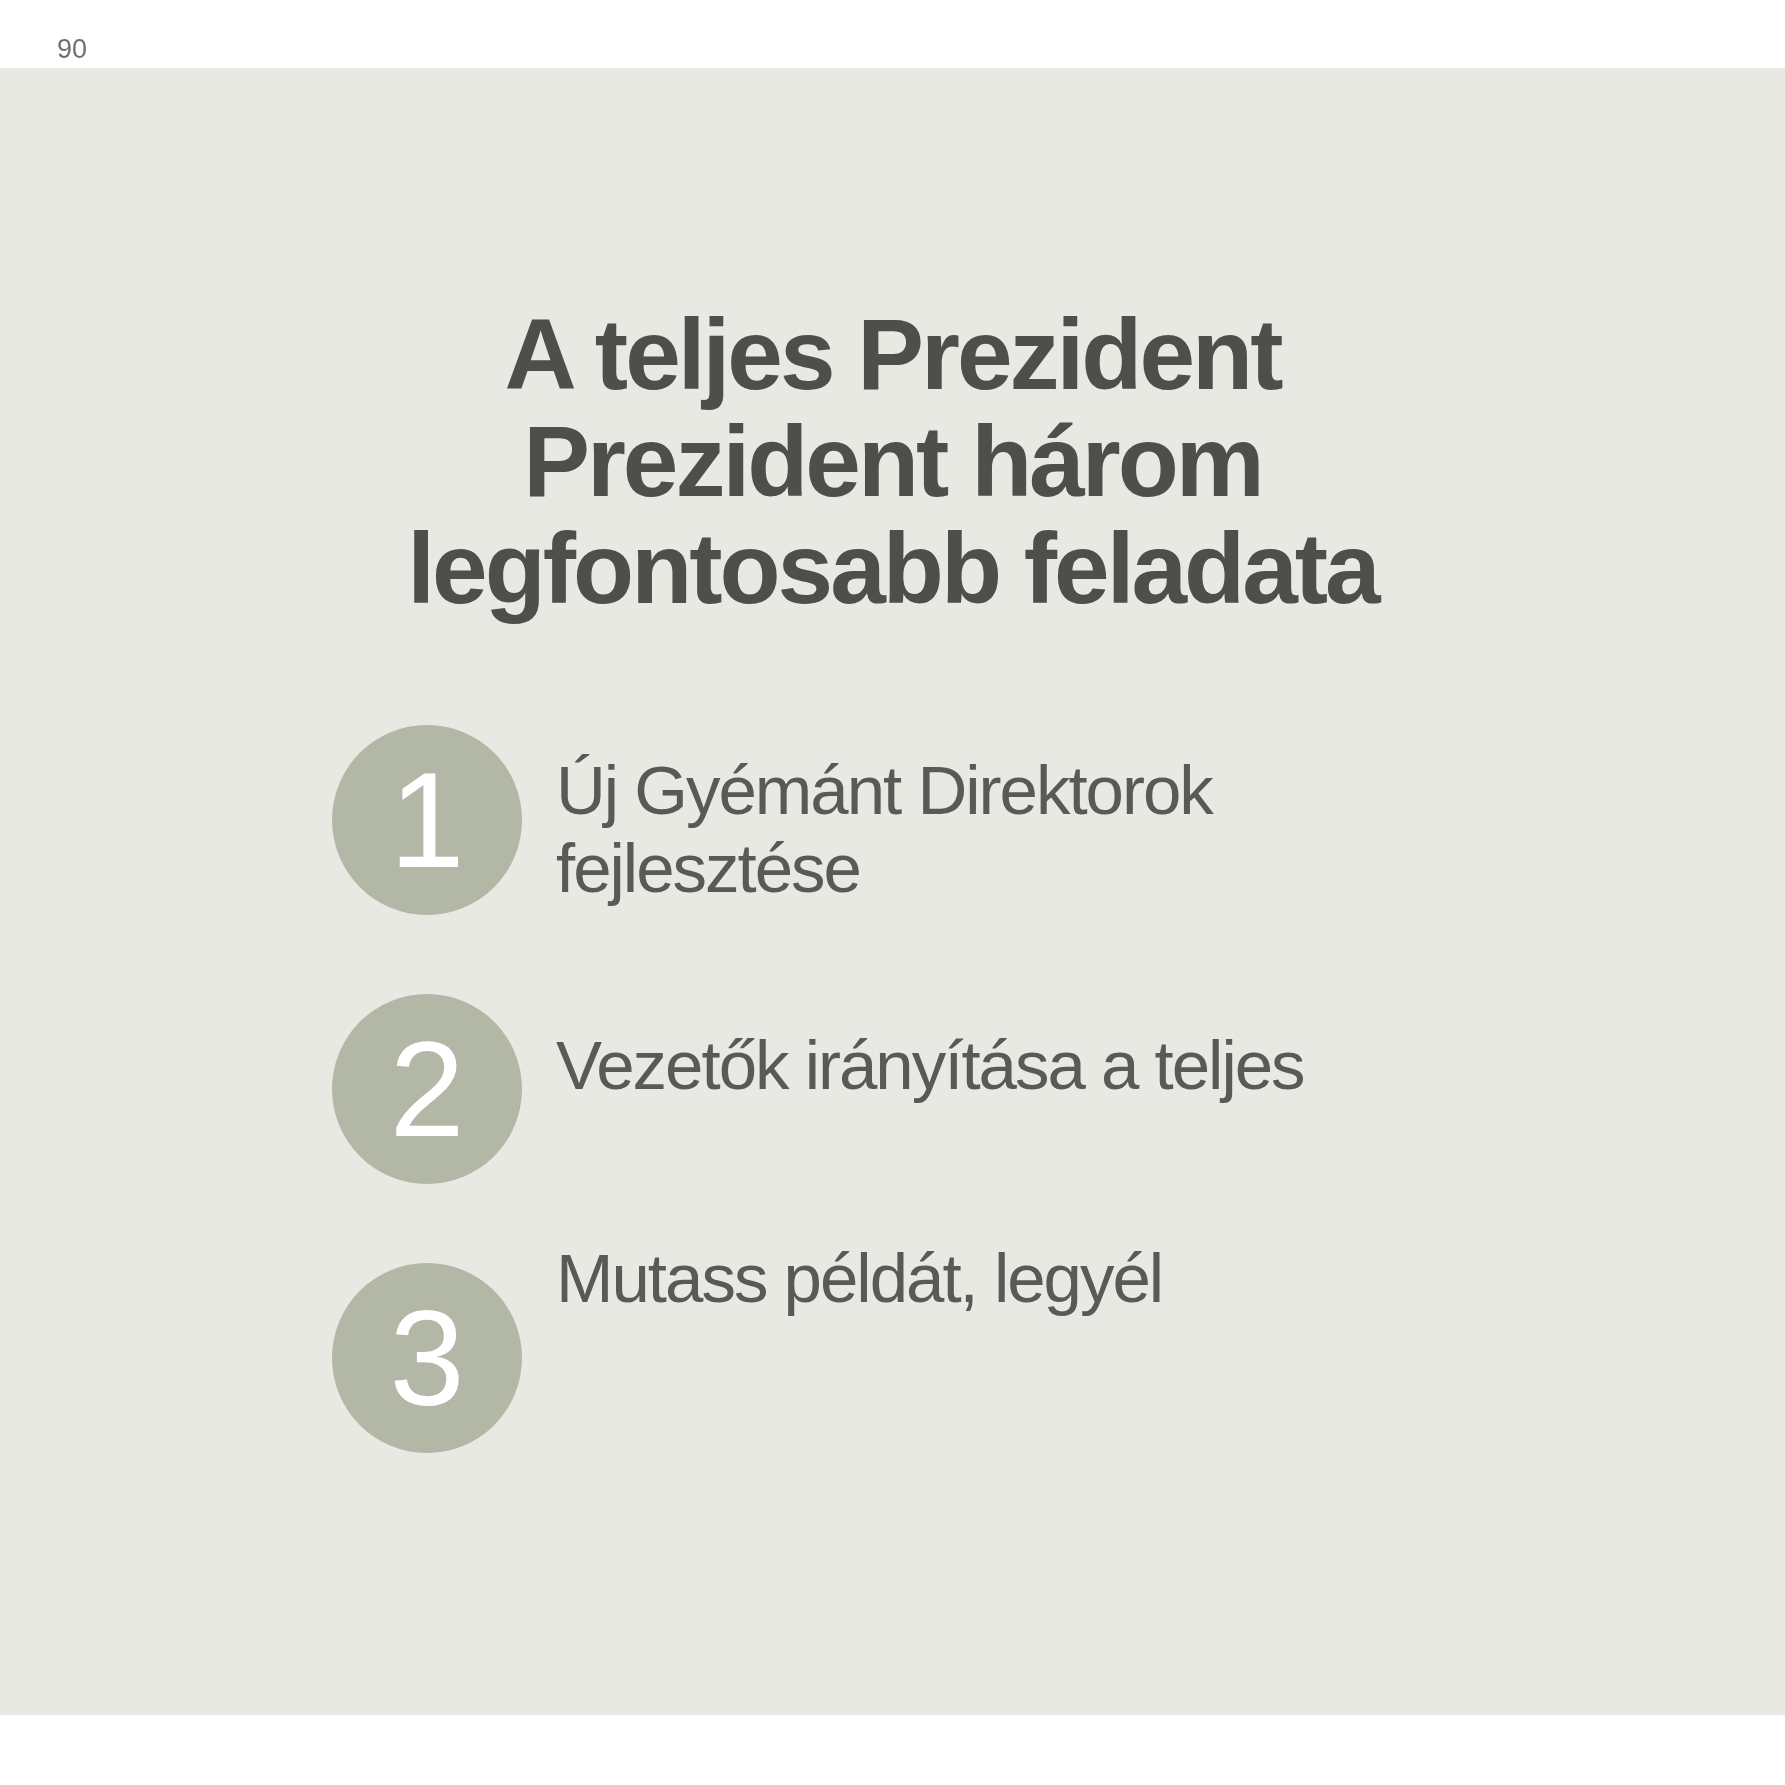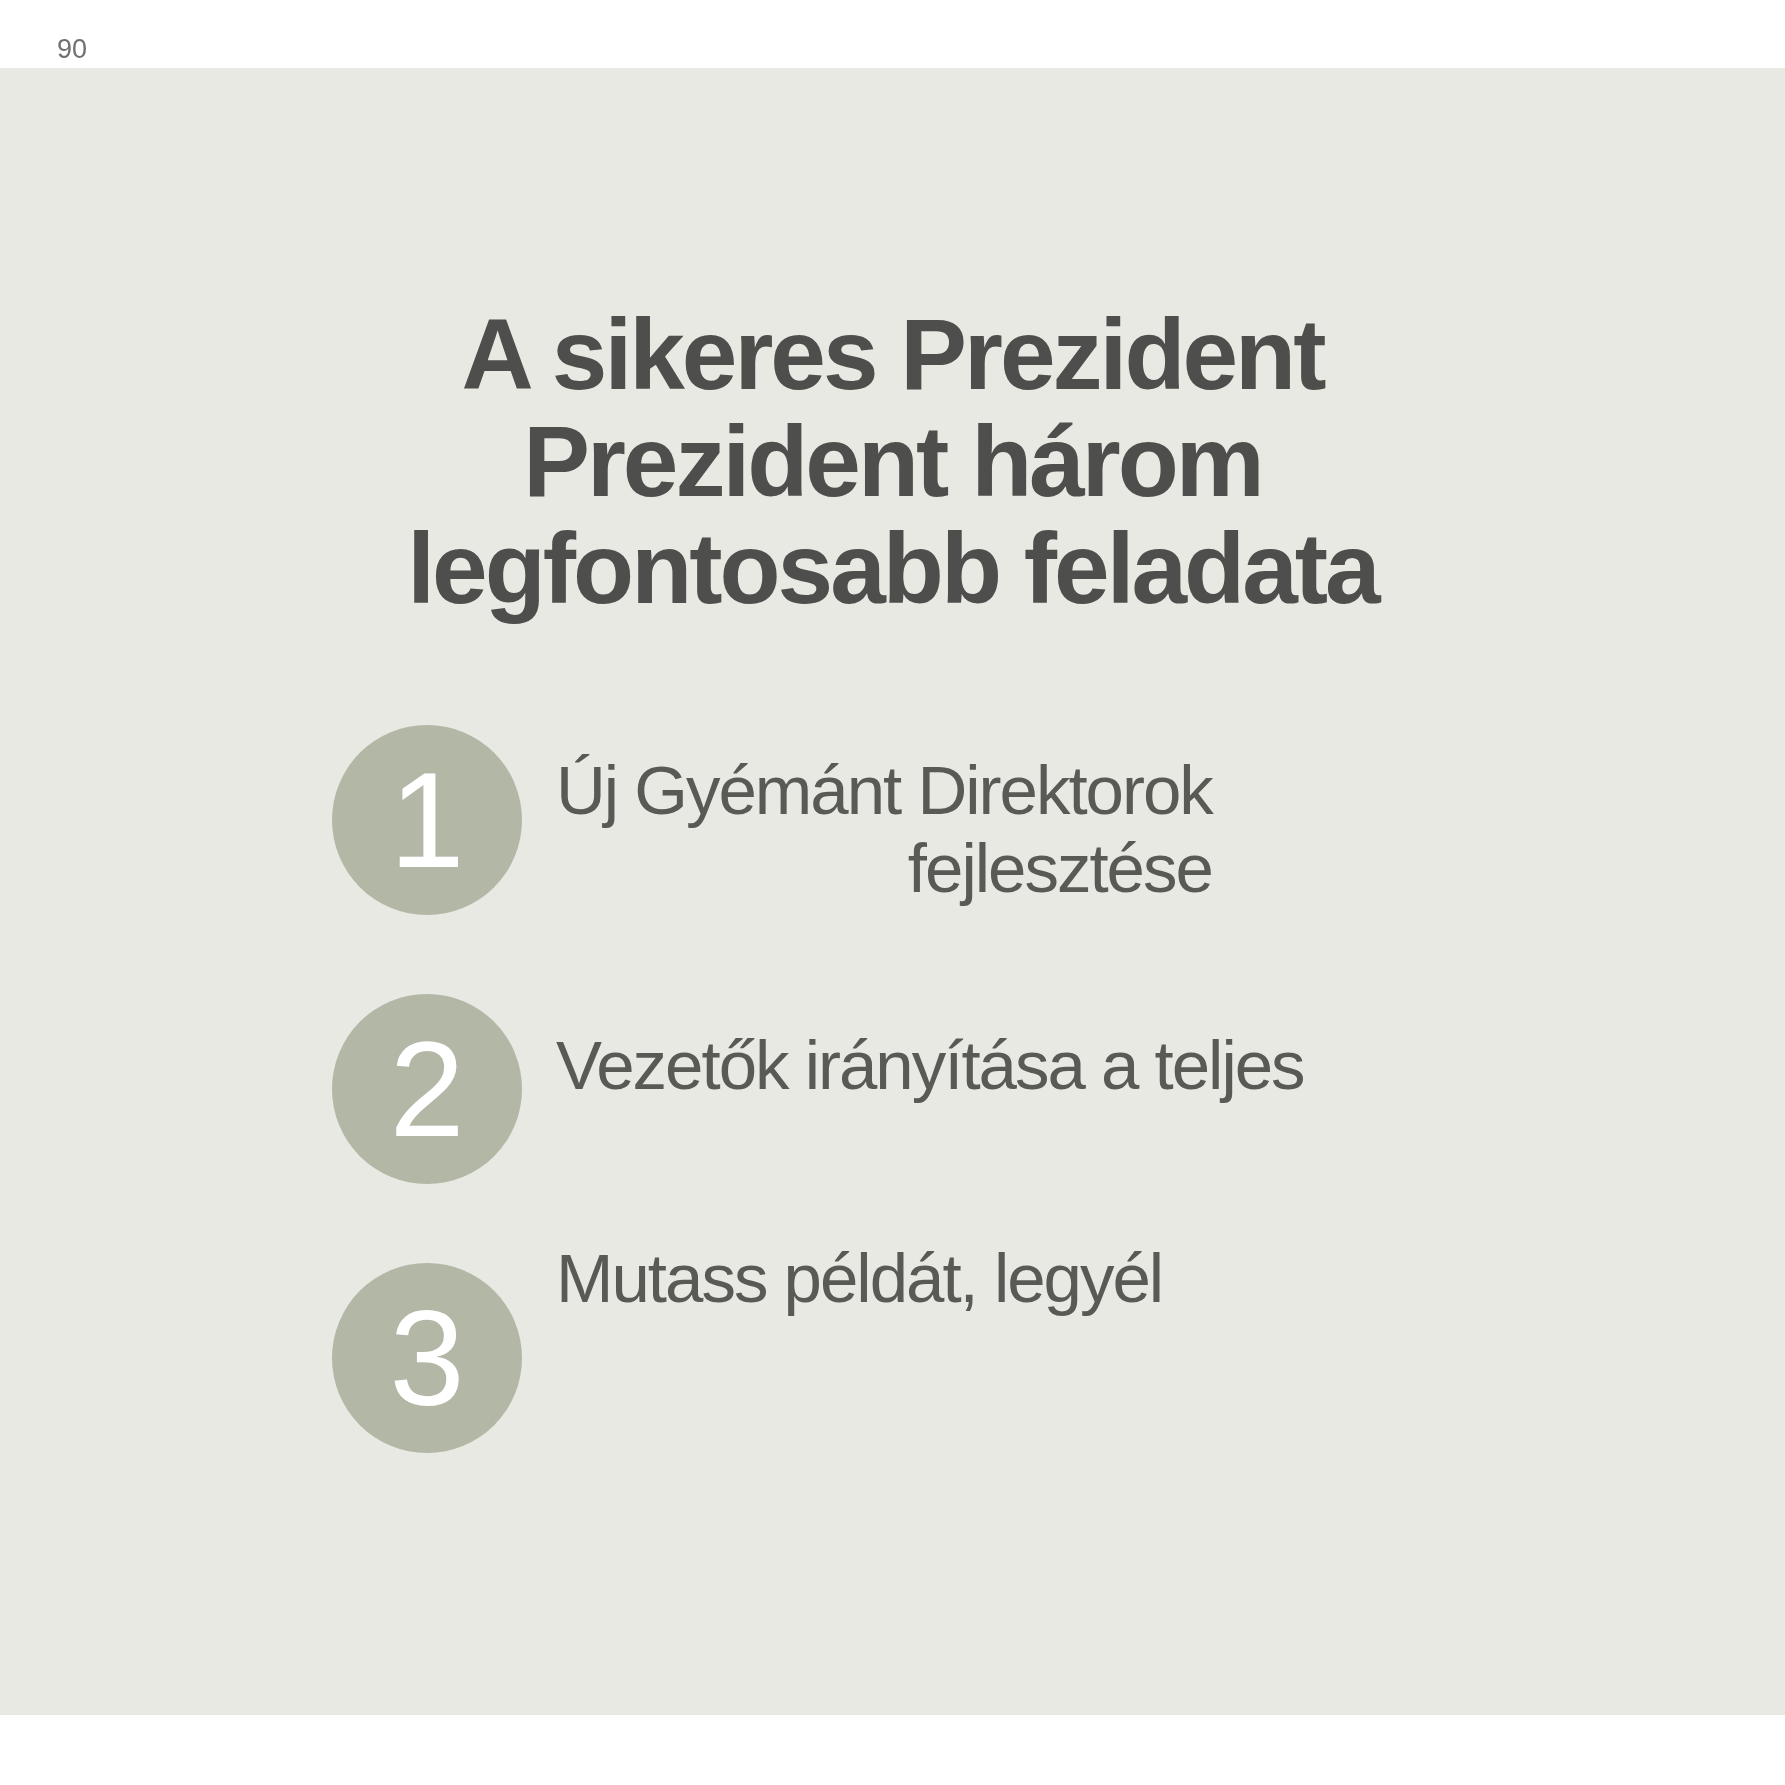--- a/index.html
+++ b/index.html
@@ -66,37 +66,37 @@
     font-weight: 400;
   }
   .item-text {
     position: absolute;
     left: 556px;
     font-size: 69px;
     line-height: 78px;
     letter-spacing: -2px;
     color: #595a55;
   }
-  .item-text.pos-1 { top: 684px; text-align: right; }
+  .item-text.pos-1 { top: 684px; }
   .item-text.pos-2 { top: 959px; }
   .item-text.pos-3 { top: 1172px; }
   .item-text-line {
     display: block;
     white-space: nowrap;
   }
 </style>
 </head>
 <body>
 
 <div class="page-number">90</div>
 
 <div class="content-panel">
 
   <h1 class="slide-title">
-    <span class="title-line">A sikeres Prezident</span>
+    <span class="title-line">A teljes Prezident</span>
     <span class="title-line">Prezident három</span>
     <span class="title-line">legfontosabb feladata</span>
   </h1>
 
   <div class="number-circle pos-1">
     <span class="circle-number">1</span>
   </div>
   <div class="item-text pos-1">
     <span class="item-text-line">Új Gyémánt Direktorok</span>
     <span class="item-text-line">fejlesztése</span>

